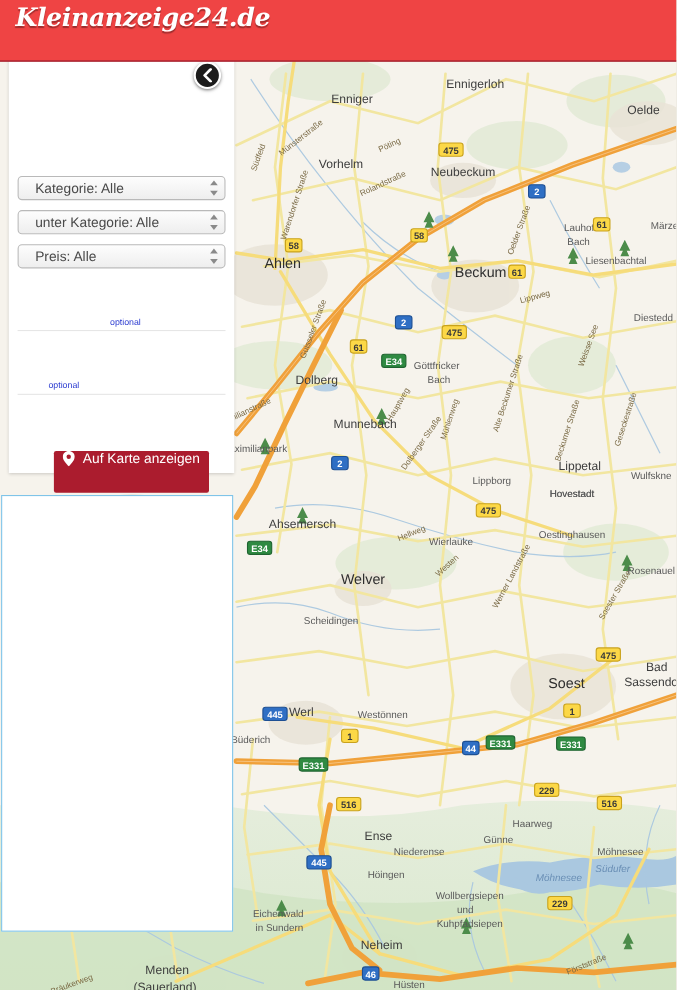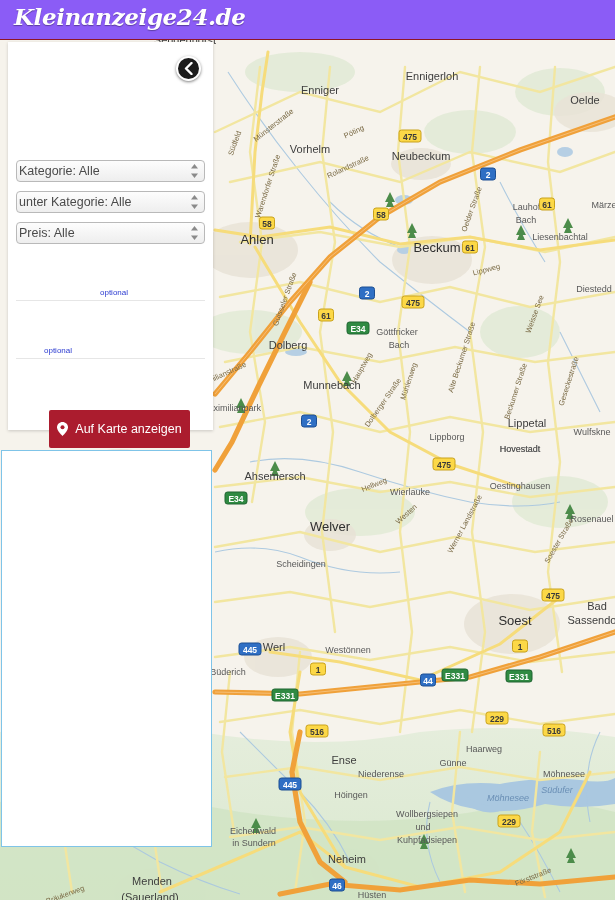--- a/index.html
+++ b/index.html
@@ -12,22 +12,22 @@
 
   
   #map {
     position: absolute; left: 0; top: 32px; width: 615px; height: 868px;
     background: #f7f5f0; overflow: hidden;
   }
   #map svg { display: block; }
 
   
   #header {
-    position: absolute; left: 0; top: 0; width: 615px; height: 40px;
-    background: #8b5cf6; z-index: 40;
+    position: absolute; left: 0; top: 0; width: 615px; height: 56px;
+    background: #ef4444; z-index: 40;
     border-bottom: 1px solid #8e1526;
   }
   #logo {
     position: absolute; left: 14px; top: 3px;
     font-family: "DejaVu Serif", serif;
     font-style: italic; font-weight: bold;
     font-size: 23px; color: #ffffff;
     letter-spacing: -0.4px;
     text-shadow: 0 1px 1px rgba(0,0,0,0.35);
   }
@@ -48,21 +48,21 @@
   }
   #collapse-btn svg { display: block; }
 
   .sel-wrap { position: absolute; left: 8px; width: 189px; height: 22px; }
   .sel {
     width: 100%; height: 22px;
     border: 1px solid #b9b9b9; border-radius: 4px;
     background: linear-gradient(#fdfdfd, #eeeeee);
     font-family: "Liberation Sans", sans-serif;
     font-size: 12.5px; color: #4a4a4a;
-    padding: 0 20px 0 2px; line-height: 20px;
+    padding: 0 20px 0 15px; line-height: 20px;
     cursor: pointer; position: relative;
     white-space: nowrap; overflow: hidden;
   }
   .sel-arrows {
     position: absolute; right: 6px; top: 3px;
     width: 9px; height: 16px; pointer-events: none;
   }
   #sel1 { top: 118px; }  #sel2 { top: 149px; }  #sel3 { top: 180px; }
 
   .opt-label {
@@ -76,21 +76,21 @@
     position: absolute; left: 8px; width: 189px; height: 26px;
     border-top: 1px solid #e6e6e6; background: #ffffff;
   }
   #line1 { top: 258px; }
   #line2 { top: 316px; }
 
   #map-btn {
     position: absolute; left: 41px; top: 368px;
     width: 141px; height: 38px;
     background: #ab1c2e; border: none; border-radius: 2px;
-    display: flex; align-items: center; justify-content: center;
+    display: flex; align-items: flex-start; justify-content: center;
     gap: 7px; cursor: pointer;
   }
   #map-btn .lbl {
     color: #fff; font-size: 12.5px;
     font-family: "Liberation Sans", sans-serif;
   }
 
   
   #login-panel {
     position: absolute; left: 1px; top: 450px; width: 211px; height: 397px;

